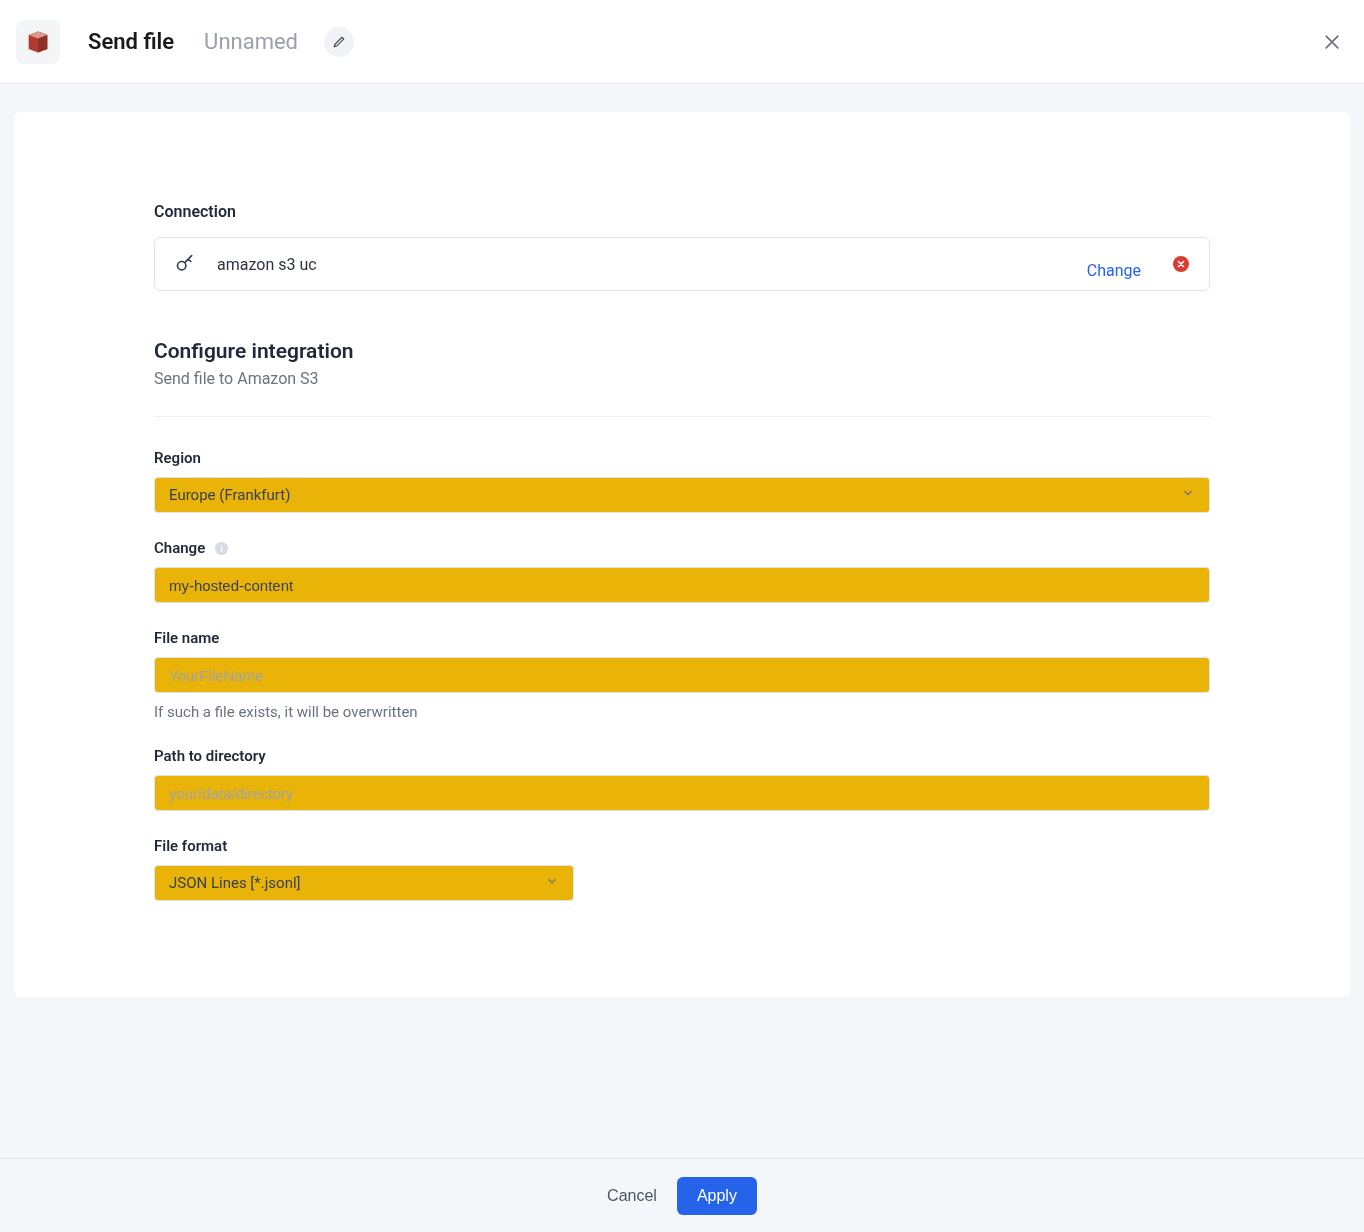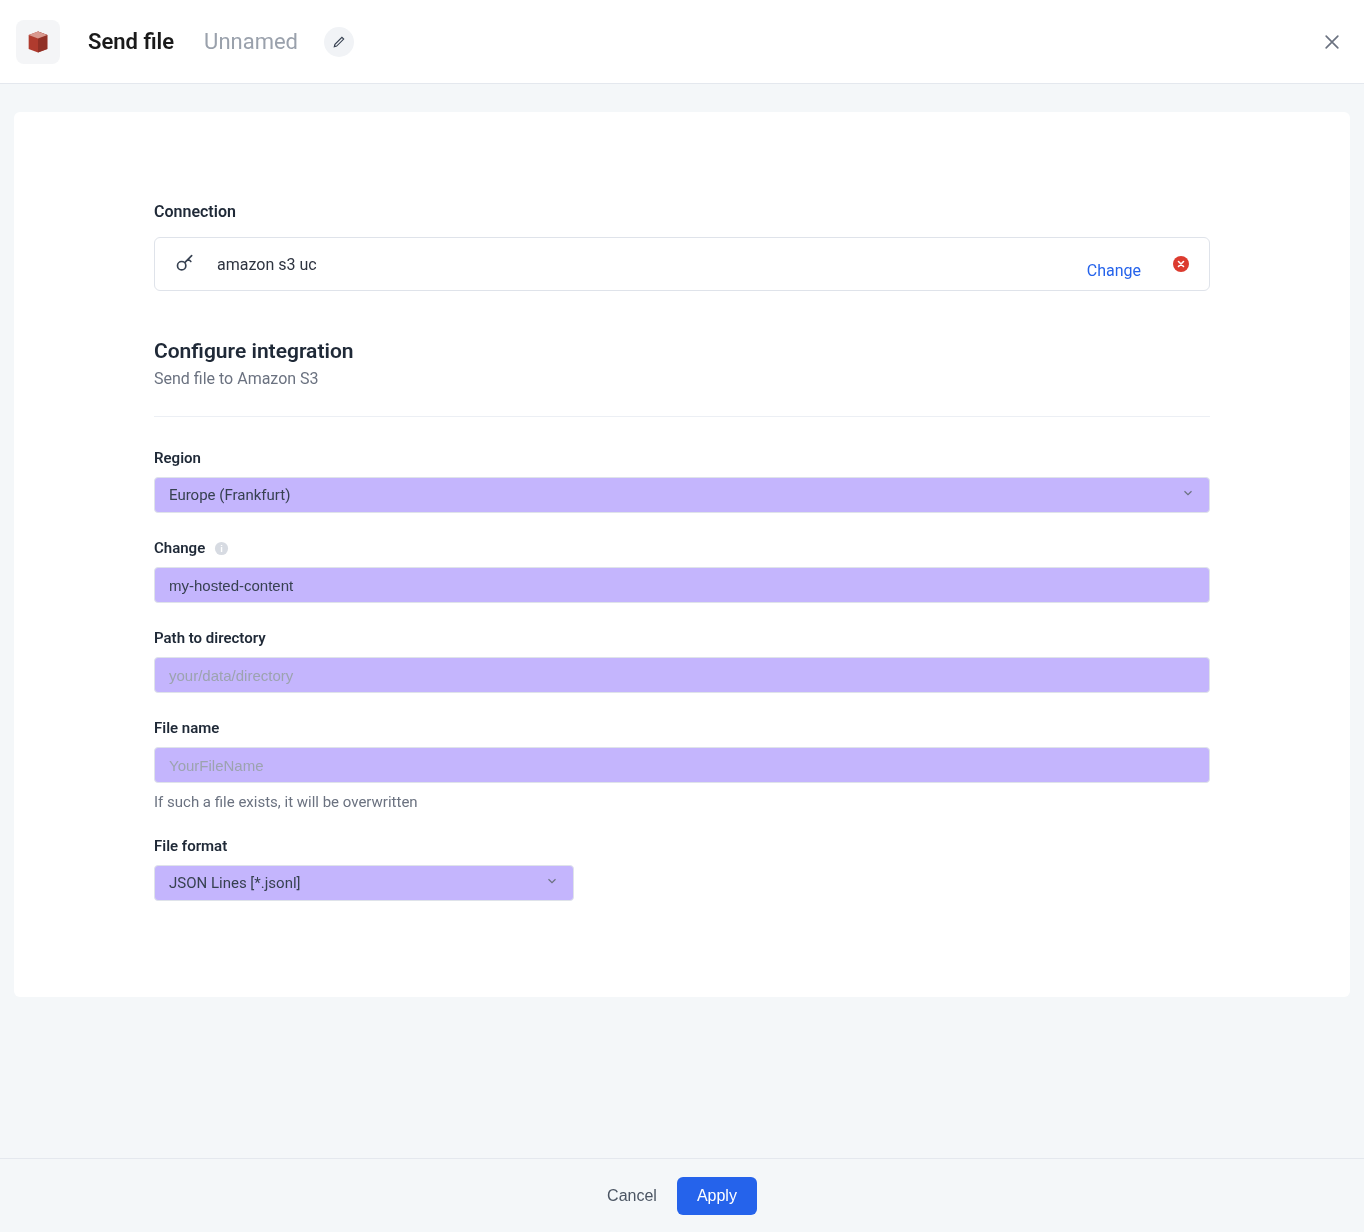--- a/index.html
+++ b/index.html
@@ -134,21 +134,21 @@
     display:inline-flex; align-items:center; justify-content:center;
   }
   .select-box, .text-input {
     width: 100%;
     height: 36px;
     border: 1px solid #dfe3ea;
     border-radius: 4px;
     padding: 0 14px;
     font-size: 15px;
     color: #374151;
-    background: #c4b5fd;
+    background: #eab308;
     display: flex;
     align-items: center;
     position: relative;
   }
   .text-input input {
     border: none;
     outline: none;
     width: 100%;
     font-size: 15px;
     color: #374151;
@@ -274,32 +274,32 @@
               <text x="8" y="12" text-anchor="middle" font-size="10" fill="#fff" font-family="Arial" font-weight="bold">i</text>
             </svg>
         </span>
       </div>
       <div class="text-input">
         <input type="text" value="my-hosted-content" style="">
       </div>
     </div>
 
     <div class="field">
+      <div class="field-label">File name</div>
+      <div class="text-input">
+        <input type="text" placeholder="YourFileName" style="">
+      </div>
+      <div class="helper-text">If such a file exists, it will be overwritten</div>
+    </div>
+
+    <div class="field">
       <div class="field-label">Path to directory</div>
       <div class="text-input">
         <input type="text" placeholder="your/data/directory" style="">
       </div>
-    </div>
-
-    <div class="field">
-      <div class="field-label">File name</div>
-      <div class="text-input">
-        <input type="text" placeholder="YourFileName" style="">
-      </div>
-      <div class="helper-text">If such a file exists, it will be overwritten</div>
     </div>
 
     <div class="field">
       <div class="field-label">File format</div>
       <div class="select-box narrow-field">
         <span>JSON Lines [*.jsonl]</span>
         <span class="select-chevron">
           <svg width="14" height="14" viewBox="0 0 24 24">
               <path fill="none" stroke="#6b7280" stroke-width="2" d="M6 9 L12 15 L18 9"></path>
             </svg>

